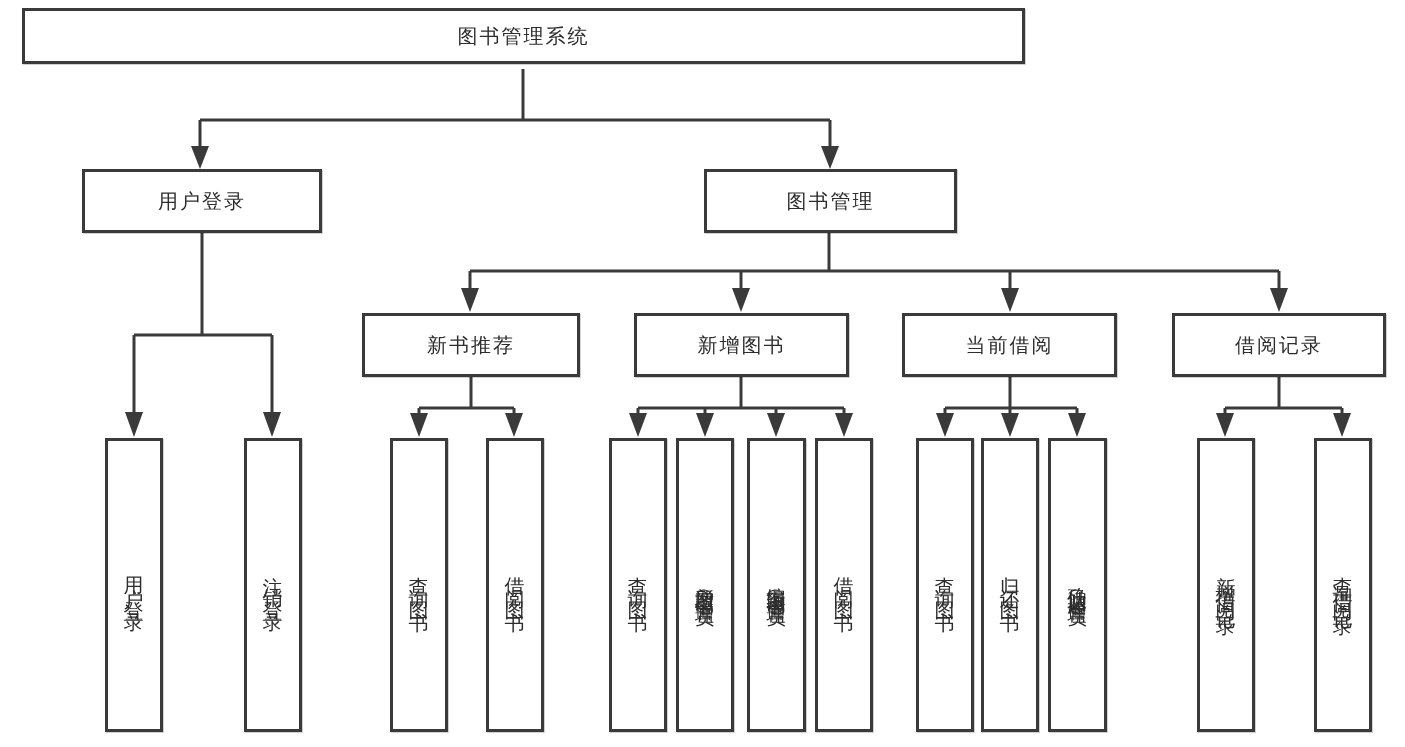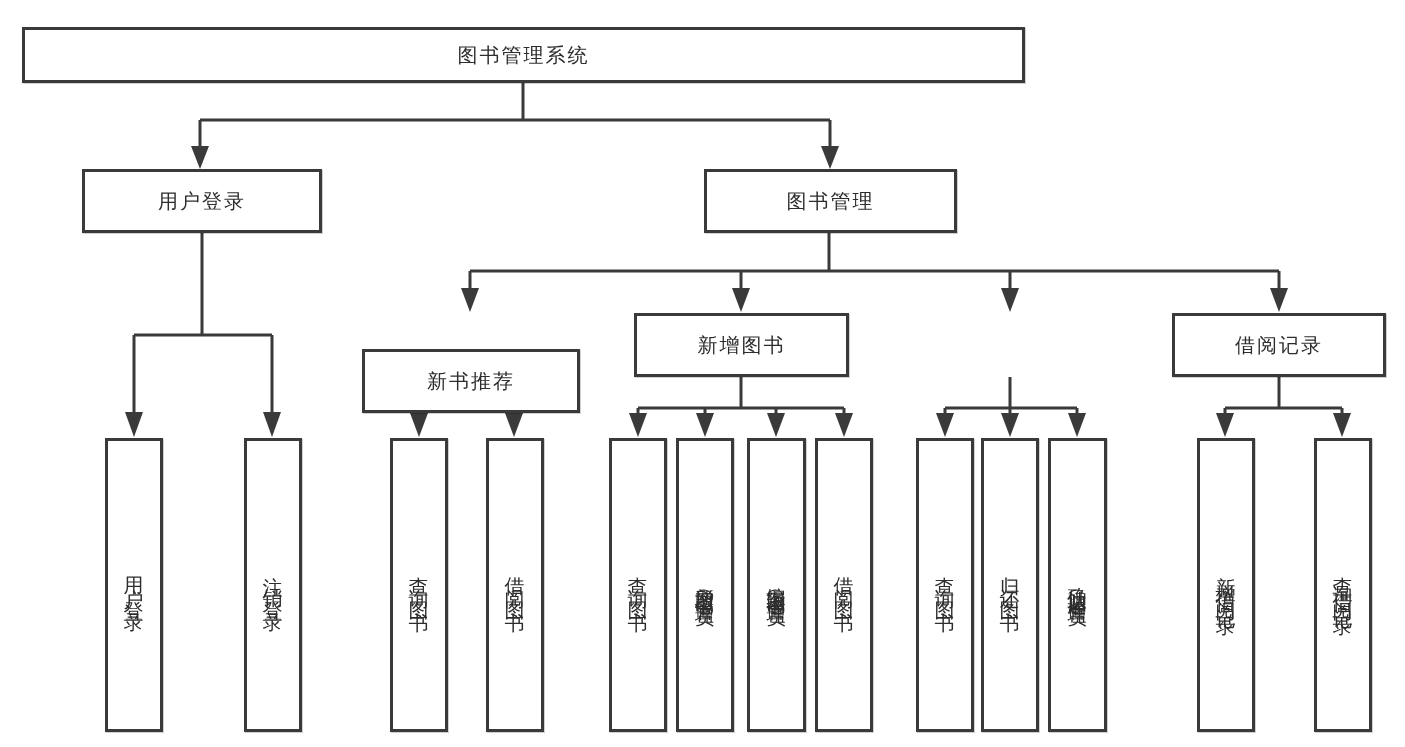--- a/index.html
+++ b/index.html
@@ -32,37 +32,37 @@
     justify-content: center;
     z-index: 2;
     box-shadow: 1px 1px 0 rgba(0,0,0,0.18);
   }
   .h-label {
     font-size: 20px;
     letter-spacing: 2px;
     white-space: nowrap;
   }
   
-  .root      { left: 22px;   top: 27px;  width: 1003px; height: 56px; }
+  .root      { left: 22px;   top: 8px;  width: 1003px; height: 56px; }
   .lvl2      { top: 169px; height: 64px; }
   .lvl3      { top: 313px; height: 64px; }
   .leaf      {
     top: 438px; height: 294px; width: 58px;
     writing-mode: vertical-rl;
     text-orientation: mixed;
     font-size: 20px;
     letter-spacing: 12px;
     line-height: 1;
   }
   .leaf.six   { letter-spacing: 8px; }
   .leaf.tight { letter-spacing: 3px; font-size: 19px; }
 
   #b-user-login      { left: 82px;  width: 240px; }
   #b-book-mgmt       { left: 704px; width: 253px; }
-  #b-new-book-rec    { left: 362px; width: 218px; margin-top: 36px; }
+  #b-new-book-rec    { left: 362px; width: 218px; }
   #b-book-borrow     { left: 634px; width: 215px; }
   #b-current-borrow  { left: 902px; width: 215px; }
   #b-borrow-records  { left: 1172px; width: 214px; }
 
   #l-user-login   { left: 105px; }
   #l-logout       { left: 244px; }
   #l-rec-query    { left: 390px; }
   #l-rec-borrow   { left: 486px; }
   #l-bb-query     { left: 609px; }
   #l-bb-add       { left: 676px; }
@@ -176,20 +176,23 @@
   <div class="box lvl2 h-label" id="b-book-mgmt">
     <span>图书管理</span>
   </div>
 
   <div class="box lvl3 h-label" id="b-new-book-rec">
     <span>新书推荐</span>
   </div>
   <div class="box lvl3 h-label" id="b-book-borrow">
     <span>新增图书</span>
   </div>
+  <div class="box lvl3 h-label" id="b-current-borrow">
+    <span>当前借阅</span>
+  </div>
   <div class="box lvl3 h-label" id="b-borrow-records">
     <span>借阅记录</span>
   </div>
 
   <div class="box leaf" id="l-user-login">用户登录</div>
   <div class="box leaf" id="l-logout">注销登录</div>
 
   <div class="box leaf" id="l-rec-query">查询图书</div>
   <div class="box leaf" id="l-rec-borrow">借阅图书</div>
 

